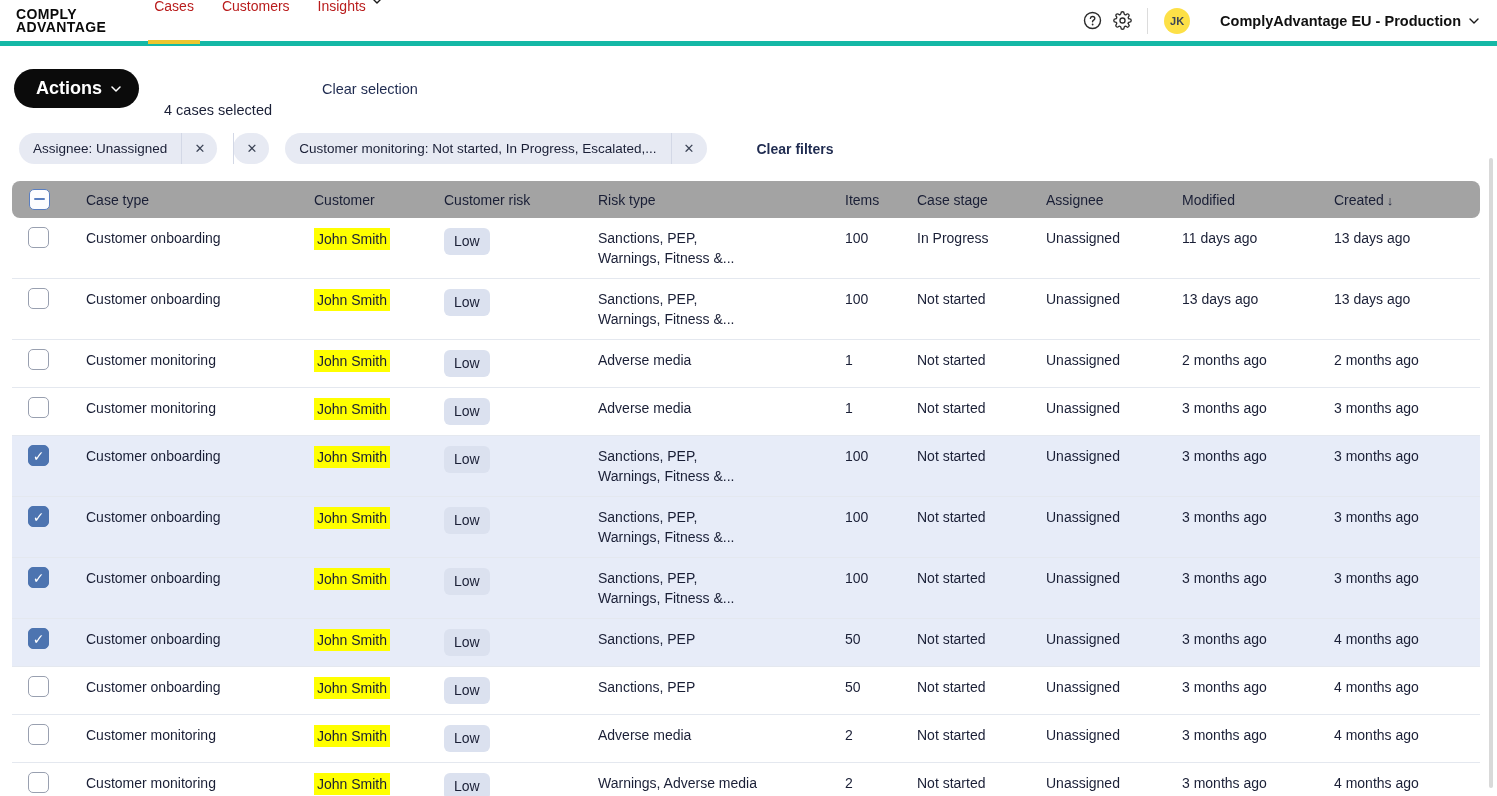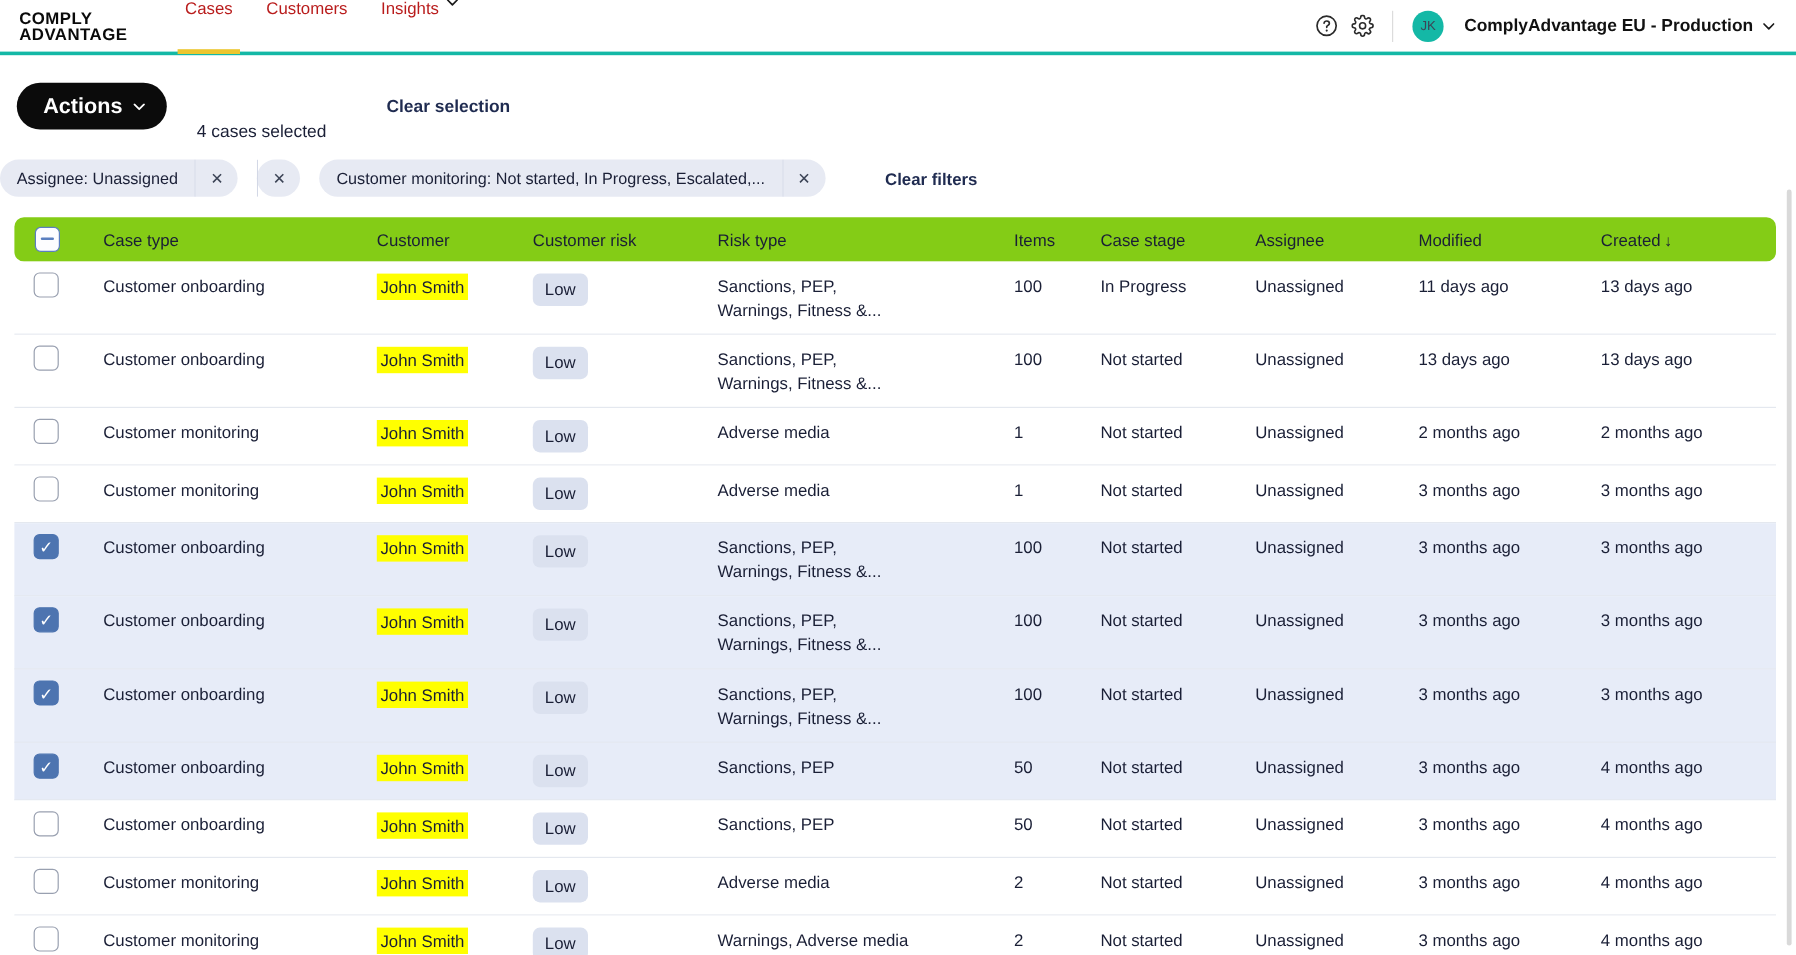--- a/index.html
+++ b/index.html
@@ -10,21 +10,21 @@
     background: #ffffff;
     position: relative;
   }
 
   
   .topnav {
     height: 46px;
     display: flex;
     align-items: center;
     padding: 0 18px 0 16px;
-    border-bottom: 3px solid #14b8a6;
+    border-bottom: 5px solid #14b8a6;
     background: #fff;
   }
   .logo {
     font-weight: 800;
     font-size: 14px;
     line-height: 13px;
     letter-spacing: 0.4px;
     color: #0a0a0a;
     cursor: pointer;
   }
@@ -51,24 +51,24 @@
   .nav-right { margin-left: auto; display: flex; align-items: center; }
   .icon-btn {
     width: 30px; height: 30px;
     display: flex; align-items: center; justify-content: center;
     cursor: pointer;
     color: #2b2b2b;
   }
   .nav-divider { width: 1px; height: 26px; background: #dcdcdc; margin: 0 16px 0 10px; }
   .avatar {
     width: 26px; height: 26px; border-radius: 50%;
-    background: #14b8a6; color: #3c4456;
-    font-size: 11px; font-weight: 400;
+    background: #fde047; color: #3c4456;
+    font-size: 11px; font-weight: 700;
     display: flex; align-items: center; justify-content: center;
-    margin-right: 9px;
+    margin-right: 22px;
   }
   .account {
     display: flex; align-items: center; gap: 8px;
     font-size: 14.5px; font-weight: 700; color: #111;
     cursor: pointer;
   }
 
   
   .toolbar {
     display: flex; align-items: center;
@@ -78,26 +78,26 @@
     background: #0b0b0b; color: #fff;
     border: none; border-radius: 20px;
     height: 39px; padding: 0 18px 0 22px;
     font-size: 18px; font-weight: 700;
     font-family: inherit;
     display: flex; align-items: center; gap: 9px;
     cursor: pointer;
   }
   .selection-text { font-size: 14.5px; margin-left: 25px; color: #1a1f36; margin-top: 43px; }
   .clear-link {
-    font-size: 14.5px; font-weight: 700; color: #1f2b50;
+    font-size: 14.5px; font-weight: 400; color: #1f2b50;
     margin-left: 50px; cursor: pointer; text-decoration: none;
   }
 
   
-  .filterbar { display: flex; align-items: center; padding: 3px 16px 17px 0; }
+  .filterbar { display: flex; align-items: center; padding: 3px 16px 17px 19px; }
   .chip {
     display: flex; align-items: center;
     background: #e7eaf3; border-radius: 16px;
     height: 31px; font-size: 13.5px; color: #1a1f36;
     margin-right: 16px;
   }
   .chip-label { padding: 0 14px; white-space: nowrap; }
   .chip-close {
     display: flex; align-items: center; justify-content: center;
     width: 36px; height: 31px;
@@ -112,21 +112,21 @@
   }
 
   
   .table { margin: 0 17px 0 12px; width: 1468px; }
   .grid-row {
     display: grid;
     grid-template-columns: 74px 228px 130px 154px 247px 72px 129px 136px 152px 1fr;
     align-items: start;
   }
   .thead {
-    background: #84cc16;
+    background: #a3a3a3;
     border-radius: 8px;
     height: 37px;
     align-items: center;
     font-size: 14px;
     color: #1a1f36;
   }
   .th { cursor: pointer; }
   .th-check { padding-left: 17px; display: flex; align-items: center; }
   .sort-arrow { margin-left: 3px; font-size: 13px; }
 

